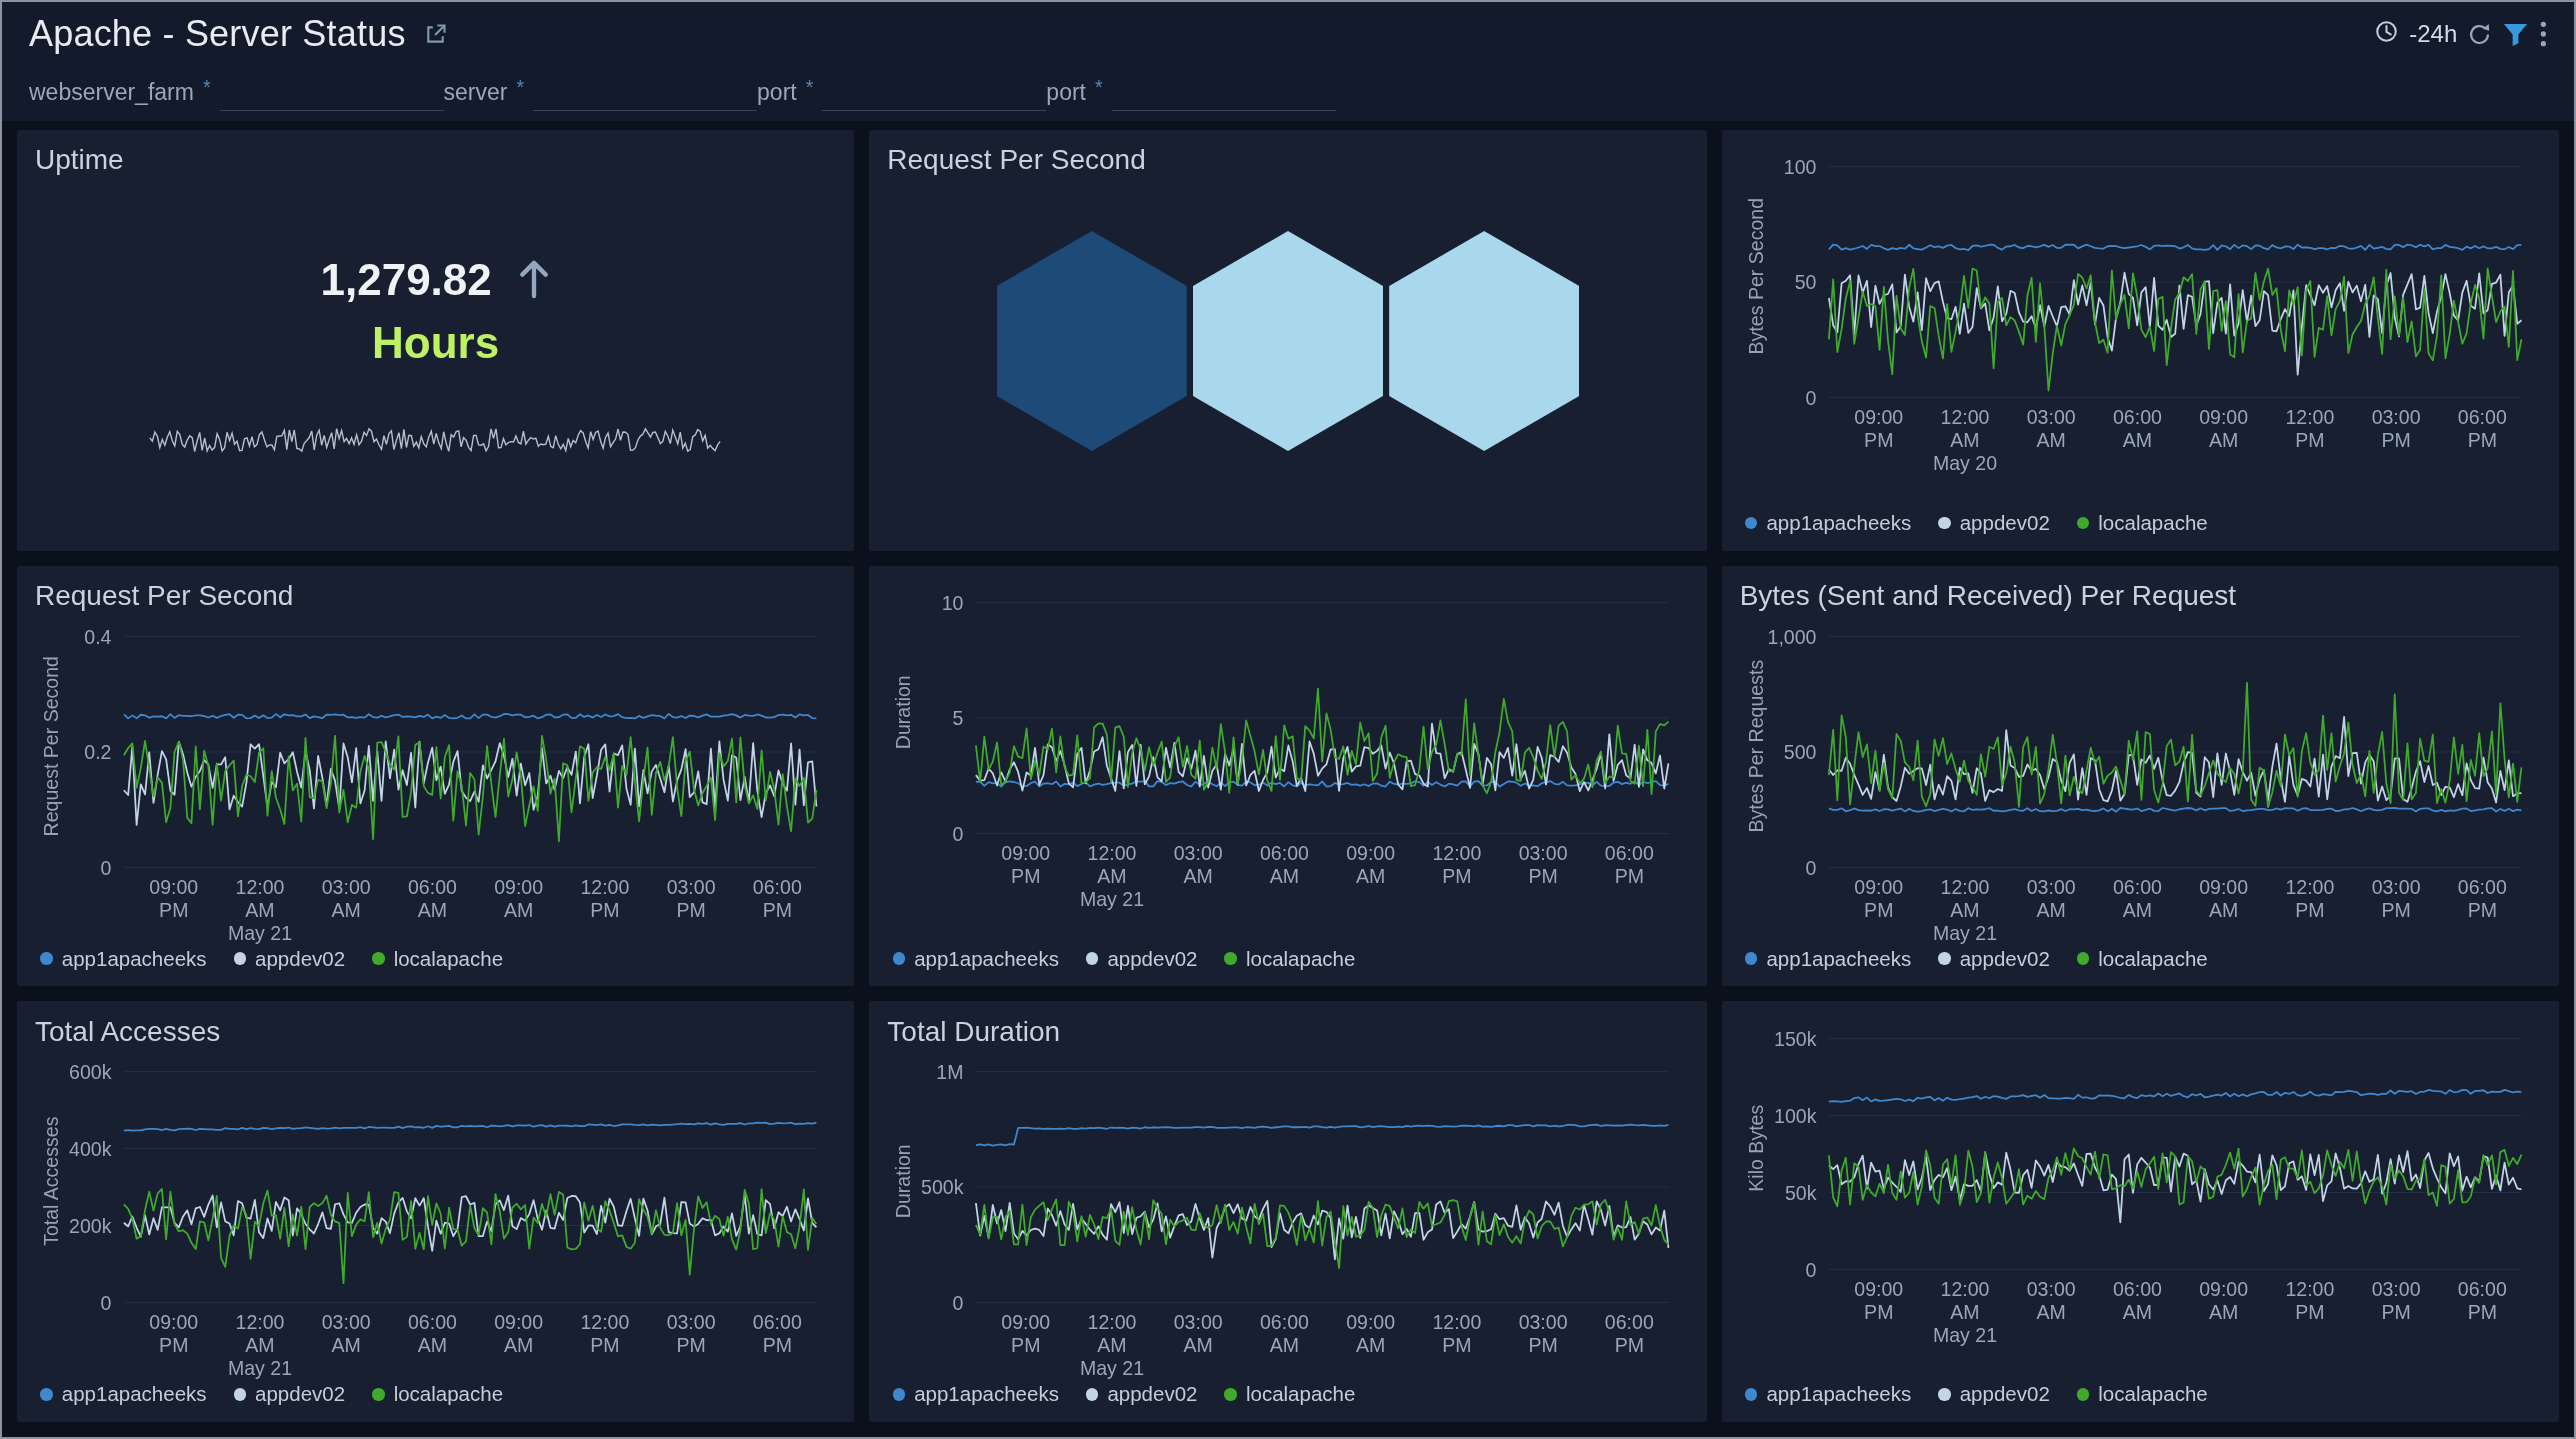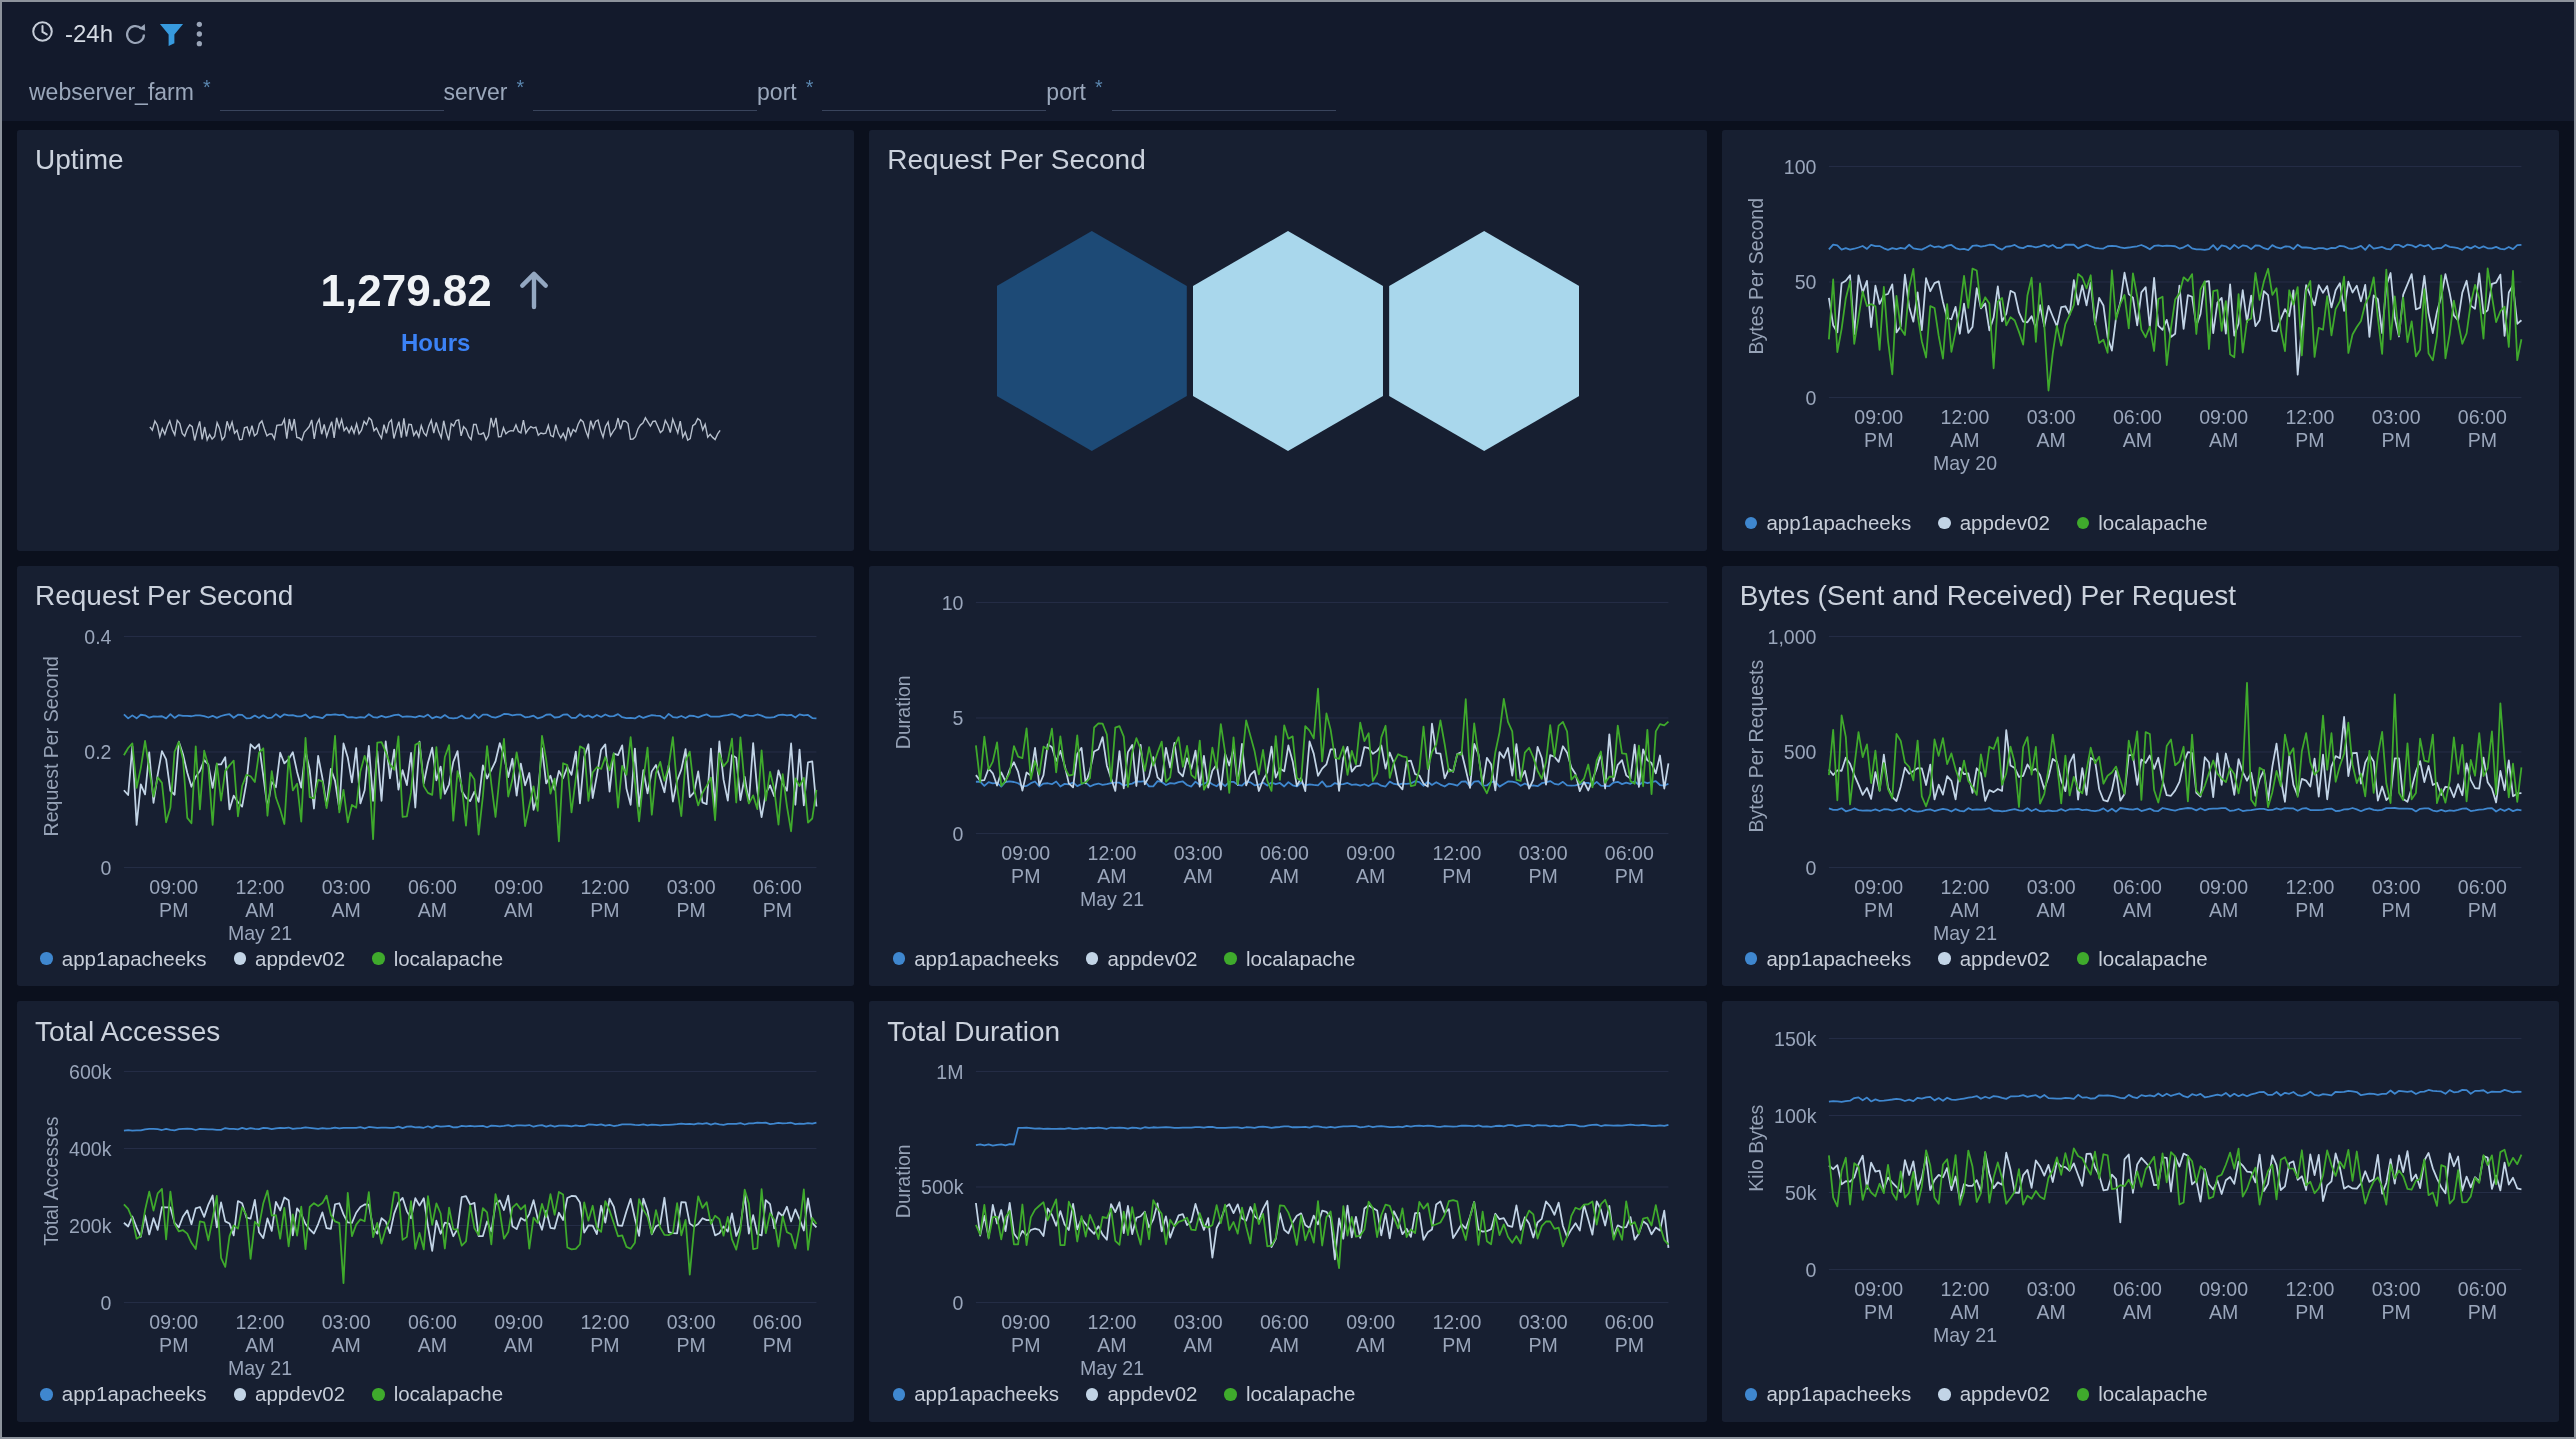--- a/index.html
+++ b/index.html
@@ -51,36 +51,46 @@
   .panel-title{color:#cbd2dd;font-size:28px;font-weight:400;flex:0 0 auto;margin-bottom:1.8px;}
   .chart{flex:1;position:relative;min-height:0;}
   .chart svg{position:absolute;left:0;top:0;}
   .legend{flex:0 0 34px;display:flex;align-items:center;gap:27px;padding-left:5.3px;}
   .legend-item{display:flex;align-items:center;gap:9px;color:#c6cdd8;font-size:20.5px;cursor:pointer;}
   .legend-dot{width:12.5px;height:12.5px;border-radius:50%;flex:0 0 12.5px;}
   
   .stat-wrap{flex:1;display:flex;flex-direction:column;align-items:center;justify-content:center;gap:5.3px;}
   .stat-value-row{display:flex;align-items:center;gap:25px;}
   .stat-value{color:#f0f3f6;font-size:44px;font-weight:700;}
-  .stat-unit{color:#3b82f6;font-size:24px;font-weight:700;margin-top:7.1px;}
+  .stat-unit{color:#bef264;font-size:44px;font-weight:700;margin-top:7.1px;}
   .spark{width:72%;height:44px;position:relative;margin-top:46px;}
   .spark svg{position:absolute;left:0;top:0;}
   
   .hexrow{flex:1;display:flex;align-items:center;justify-content:center;gap:6.2px;margin-top:-36px;}
   .hex{
     width:190px;height:220px;
     clip-path:polygon(50% 0,100% 25%,100% 75%,50% 100%,0 75%,0 25%);
   }
 </style>
 </head>
 <body>
 
 <div class="frame">
 
   <div class="hdr">
+    <div class="hdr-left">
+      <div class="page-title">Apache - Server Status</div>
+      <span class="icon-btn">
+        <svg width="27" height="27" viewBox="0 0 30 30">
+          <path d="M12 7H7v16h16v-6" fill="none" stroke="#8296ad" stroke-width="2.4"></path>
+          <path d="M17 5h8v8" fill="none" stroke="#8296ad" stroke-width="2.4"></path>
+          <path d="M25 5L14.5 15.5" fill="none" stroke="#8296ad" stroke-width="2.4"></path>
+        </svg>
+      </span>
+    </div>
     <div class="hdr-right">
       <div class="time-range">
         <span>
           <svg width="27" height="27" viewBox="0 0 32 32">
             <circle cx="16" cy="16" r="11" fill="none" stroke="#c6cdd8" stroke-width="2.4"></circle>
             <path d="M16 9.5v7l5 3" fill="none" stroke="#c6cdd8" stroke-width="2.4" stroke-linecap="round"></path>
           </svg>
         </span>
         <span>-24h</span>
       </div>

